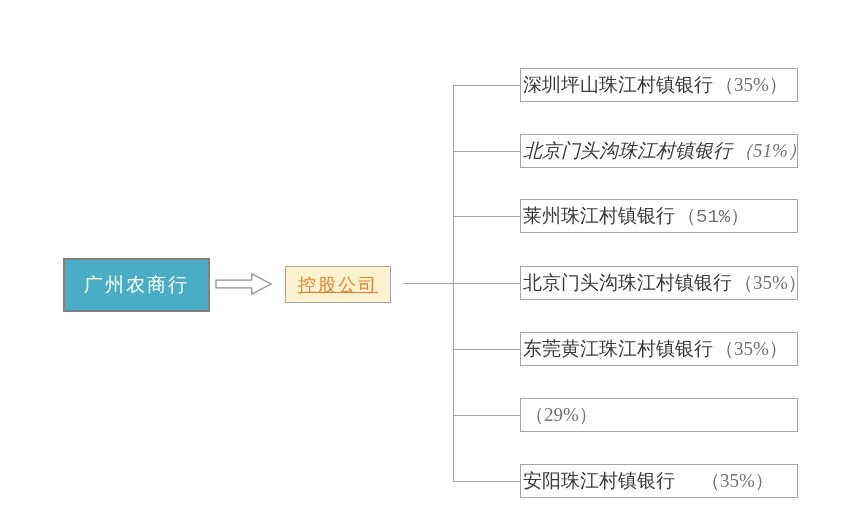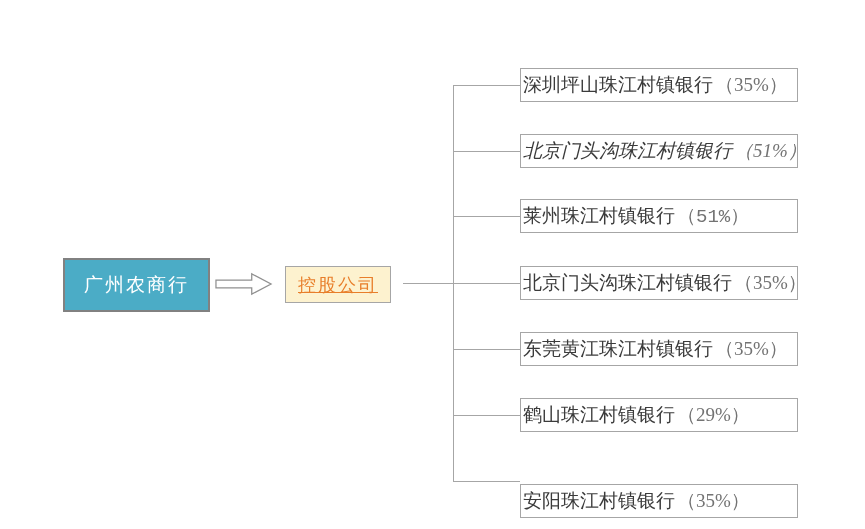--- a/index.html
+++ b/index.html
@@ -88,21 +88,21 @@
   .sub-box .stake {
     color: #737373;
     margin-left: 2px;
   }
   .sub-0 { top: 68px; }
   .sub-1 { top: 134px; font-style: italic; }
   .sub-2 { top: 199px; font-family: Liberation Mono, monospace; }
   .sub-3 { top: 266px; }
   .sub-4 { top: 332px; text-align: center; }
   .sub-5 { top: 398px; }
-  .sub-6 { top: 484px; }
+  .sub-6 { top: 464px; gap: 24px; }
 </style>
 </head>
 <body>
 
 <div class="canvas">
 
   <div class="line h" style="left:403px; top:283px; width:50px;"></div>
   <div class="line v" style="left:453px; top:85px;  height:396px;"></div>
   <div class="line h" style="left:453px; top:85px;  width:67px;"></div>
   <div class="line h" style="left:453px; top:151px; width:67px;"></div>
@@ -138,21 +138,20 @@
   </div>
   <div class="sub-box sub-3">
     <span>北京门头沟珠江村镇银行</span>
     <span class="stake">（35%）</span>
   </div>
   <div class="sub-box sub-4">
     <span>东莞黄江珠江村镇银行</span>
     <span class="stake">（35%）</span>
   </div>
   <div class="sub-box sub-5">
-    <span>鹤山珠江村镇银行</span>
     <span class="stake">（29%）</span>
   </div>
   <div class="sub-box sub-6">
     <span>安阳珠江村镇银行</span>
     <span class="stake">（35%）</span>
   </div>
 
 </div>
 
 </body></html>

